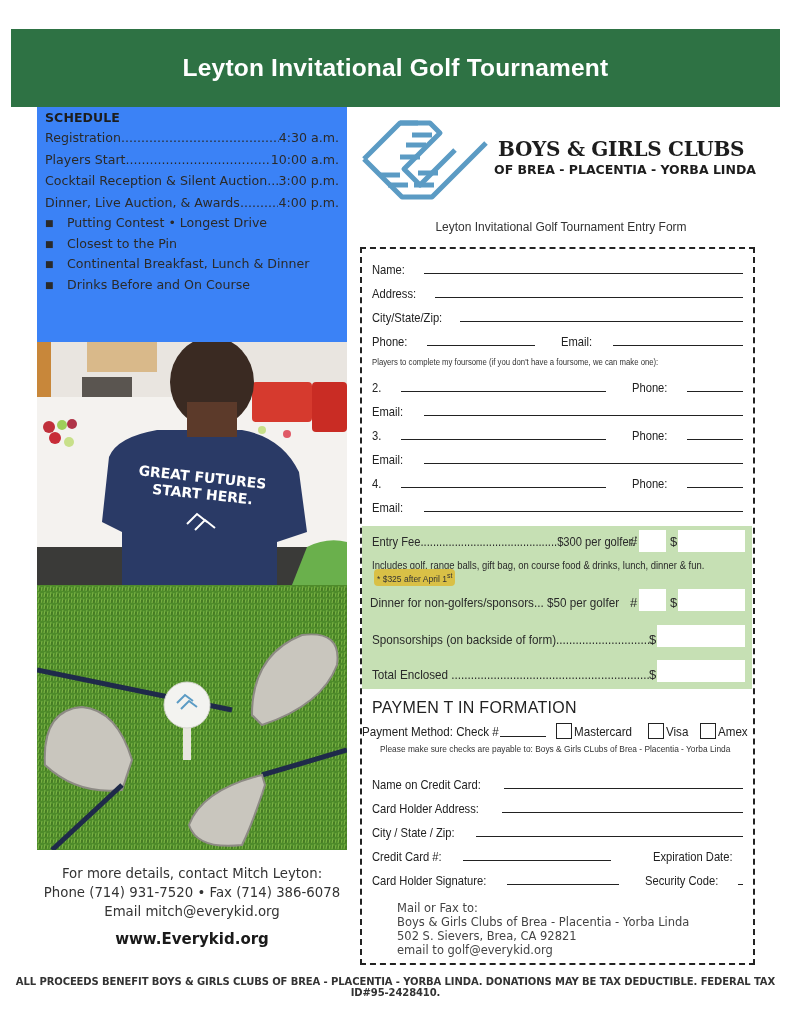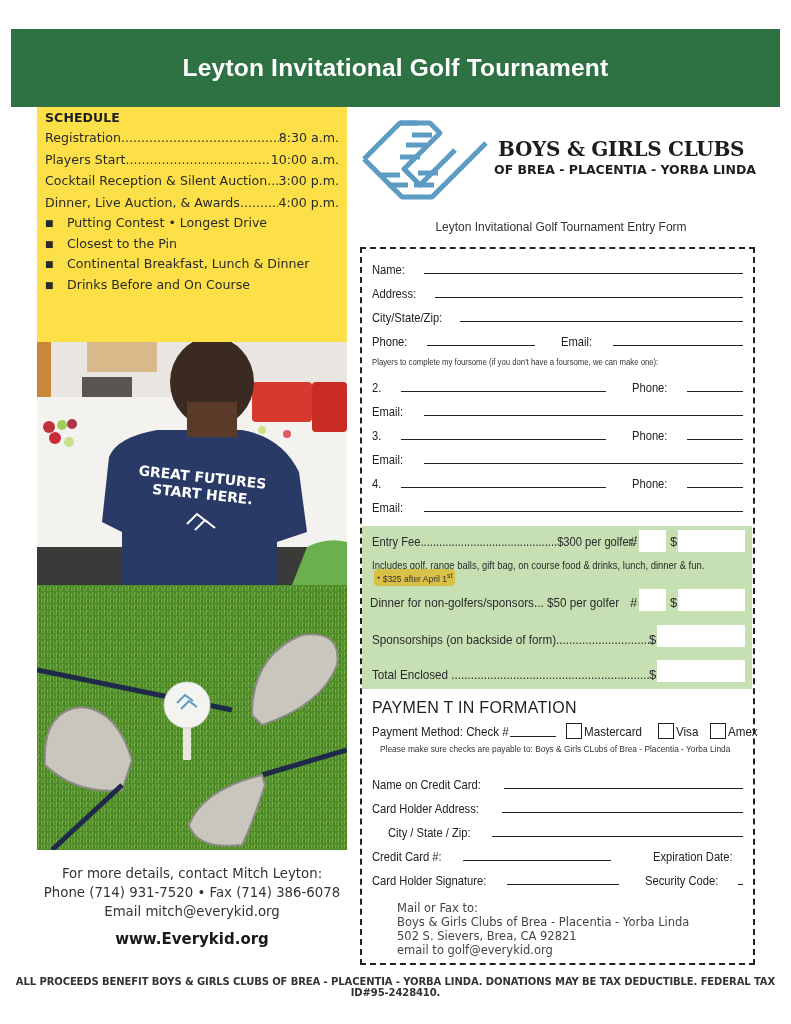--- a/index.html
+++ b/index.html
@@ -3,21 +3,21 @@
 <meta charset="utf-8">
 <style>
   * { box-sizing: border-box; margin: 0; padding: 0; }
   html, body { width: 791px; height: 1024px; background: #ffffff; overflow: hidden; }
   body { position: relative; font-family: "Liberation Sans", sans-serif; color: #222; }
 
   .banner { position: absolute; left: 11px; top: 29px; width: 769px; height: 78px; background: #2e7244; display: flex; align-items: center; justify-content: center; }
   .banner h1 { color: #fff; font-family: "Liberation Sans", sans-serif; font-weight: bold; font-size: 24.5px; letter-spacing: 0.2px; }
 
   
-  .sched { position: absolute; left: 37px; top: 107px; width: 310px; height: 235px; background: #fde047; padding: 3px 8px 0 8px; font-family: "DejaVu Sans", sans-serif; color: #2a2a2a; }
+  .sched { position: absolute; left: 37px; top: 107px; width: 310px; height: 235px; background: #3b82f6; padding: 3px 8px 0 8px; font-family: "DejaVu Sans", sans-serif; color: #2a2a2a; }
   .sched h2 { font-size: 12.5px; font-weight: bold; margin: 0 0 2px 0; color: #1d1d1d; letter-spacing: 0.1px; }
   .sched-row { display: flex; font-size: 12.6px; line-height: 21.5px; white-space: nowrap; overflow: hidden; }
   .sched-row .lbl { flex: 0 0 auto; }
   .sched-row .dots { flex: 1 1 auto; overflow: hidden; white-space: nowrap; }
   .sched-row .dots::before { content: "................................................................................................"; letter-spacing: 0px; }
   .sched-row .time { flex: 0 0 auto; }
   .sched h2.feat { margin-top: 14px; }
   .feat-item { display: flex; font-size: 12.6px; line-height: 20.5px; }
   .feat-item .bullet { width: 22px; flex: 0 0 22px; font-size: 9px; padding-left: 0px; }
 
@@ -44,42 +44,42 @@
 
   .fee-box { position: absolute; left: 0; top: 277px; width: 390px; height: 163px; background: #c6e0b4; }
   .fee-row { position: absolute; left: 10px; font-size: 13px; color: #2a2a2a; white-space: nowrap; }
   .fee-row .sc { display: inline-block; transform: scaleX(0.86); transform-origin: left; }
   .wbox { position: absolute; background: #ffffff; }
   .sym { position: absolute; font-size: 13px; color: #2a2a2a; }
   .highlight { position: absolute; left: 12px; top: 320px; background: #d9c046; border-radius: 4px; padding: 0 3px; font-size: 8.5px; color: #333; line-height: 13px; }
   .highlight sup { font-size: 7px; }
 
   .pay-title { position: absolute; left: 10px; top: 450px; font-size: 16px; color: #222; letter-spacing: 0.3px; }
-  .pay-method { position: absolute; left: 10px; top: 474px; font-size: 13.5px; color: #222; white-space: nowrap; display: flex; align-items: center; }
+  .pay-method { position: absolute; left: 0; top: 474px; font-size: 13.5px; color: #222; white-space: nowrap; display: flex; align-items: center; }
   .chk { display: inline-block; width: 16px; height: 16px; border: 1.5px solid #222; margin: 0 2px 0 6px; vertical-align: middle; }
   .check-line { display: inline-block; width: 46px; border-bottom: 1.5px solid #222; height: 12px; margin-right: 4px; }
   .payable { position: absolute; left: 18px; top: 494px; font-size: 9.5px; color: #333; white-space: nowrap; transform: scaleX(0.88); transform-origin: left; }
 
   .mail { position: absolute; left: 35px; top: 652px; font-size: 12.5px; color: #444; line-height: 14px; font-family: "DejaVu Sans", sans-serif; font-size: 11.5px; }
 
   .footer { position: absolute; left: 0; top: 976px; width: 791px; text-align: center; font-size: 10px; font-weight: bold; color: #333; font-family: "DejaVu Sans", sans-serif; letter-spacing: -0.1px; }
 </style>
 </head>
 <body>
 
 <div class="banner">
   <h1>Leyton Invitational Golf Tournament</h1>
 </div>
 
 <div class="sched">
   <h2>SCHEDULE</h2>
   <div class="sched-row">
       <span class="lbl">Registration</span>
       <span class="dots"></span>
-      <span class="time">8:30 a.m.</span>
+      <span class="time">4:30 a.m.</span>
     </div>
   <div class="sched-row">
       <span class="lbl">Players Start</span>
       <span class="dots"></span>
       <span class="time">10:00 a.m.</span>
     </div>
   <div class="sched-row">
       <span class="lbl">Cocktail Reception &amp; Silent Auction</span>
       <span class="dots"></span>
       <span class="time">3:00 p.m.</span>
@@ -280,21 +280,21 @@
   <div class="payable">Please make sure checks are payable to: Boys &amp; Girls CLubs of Brea - Placentia - Yorba Linda</div>
 
   <div class="line-row" style="top:525px;">
       <span class="lbl-wrap"><span class="l">Name on Credit Card:</span></span>
       <span class="u" style="margin-left:-14px;"></span>
     </div>
   <div class="line-row" style="top:549px;">
       <span class="lbl-wrap"><span class="l">Card Holder Address:</span></span>
       <span class="u" style="margin-left:-14px;"></span>
     </div>
-  <div class="line-row" style="top:573px;margin-left:16px;">
+  <div class="line-row" style="top:573px;">
       <span class="lbl-wrap"><span class="l">City / State / Zip:</span></span>
       <span class="u" style="margin-left:-12px;"></span>
     </div>
   <div class="line-row" style="top:597px;">
     <span class="lbl-wrap"><span class="l">Credit Card #:</span></span>
       <span class="u" style="flex:0 0 148px;margin-left:-10px;"></span>
     <span class="lbl-wrap" style="margin-left:22px;"><span class="l">Expiration Date:</span></span>
       <span class="u" style="margin-left:-12px;"></span>
   </div>
   <div class="line-row" style="top:621px;">

